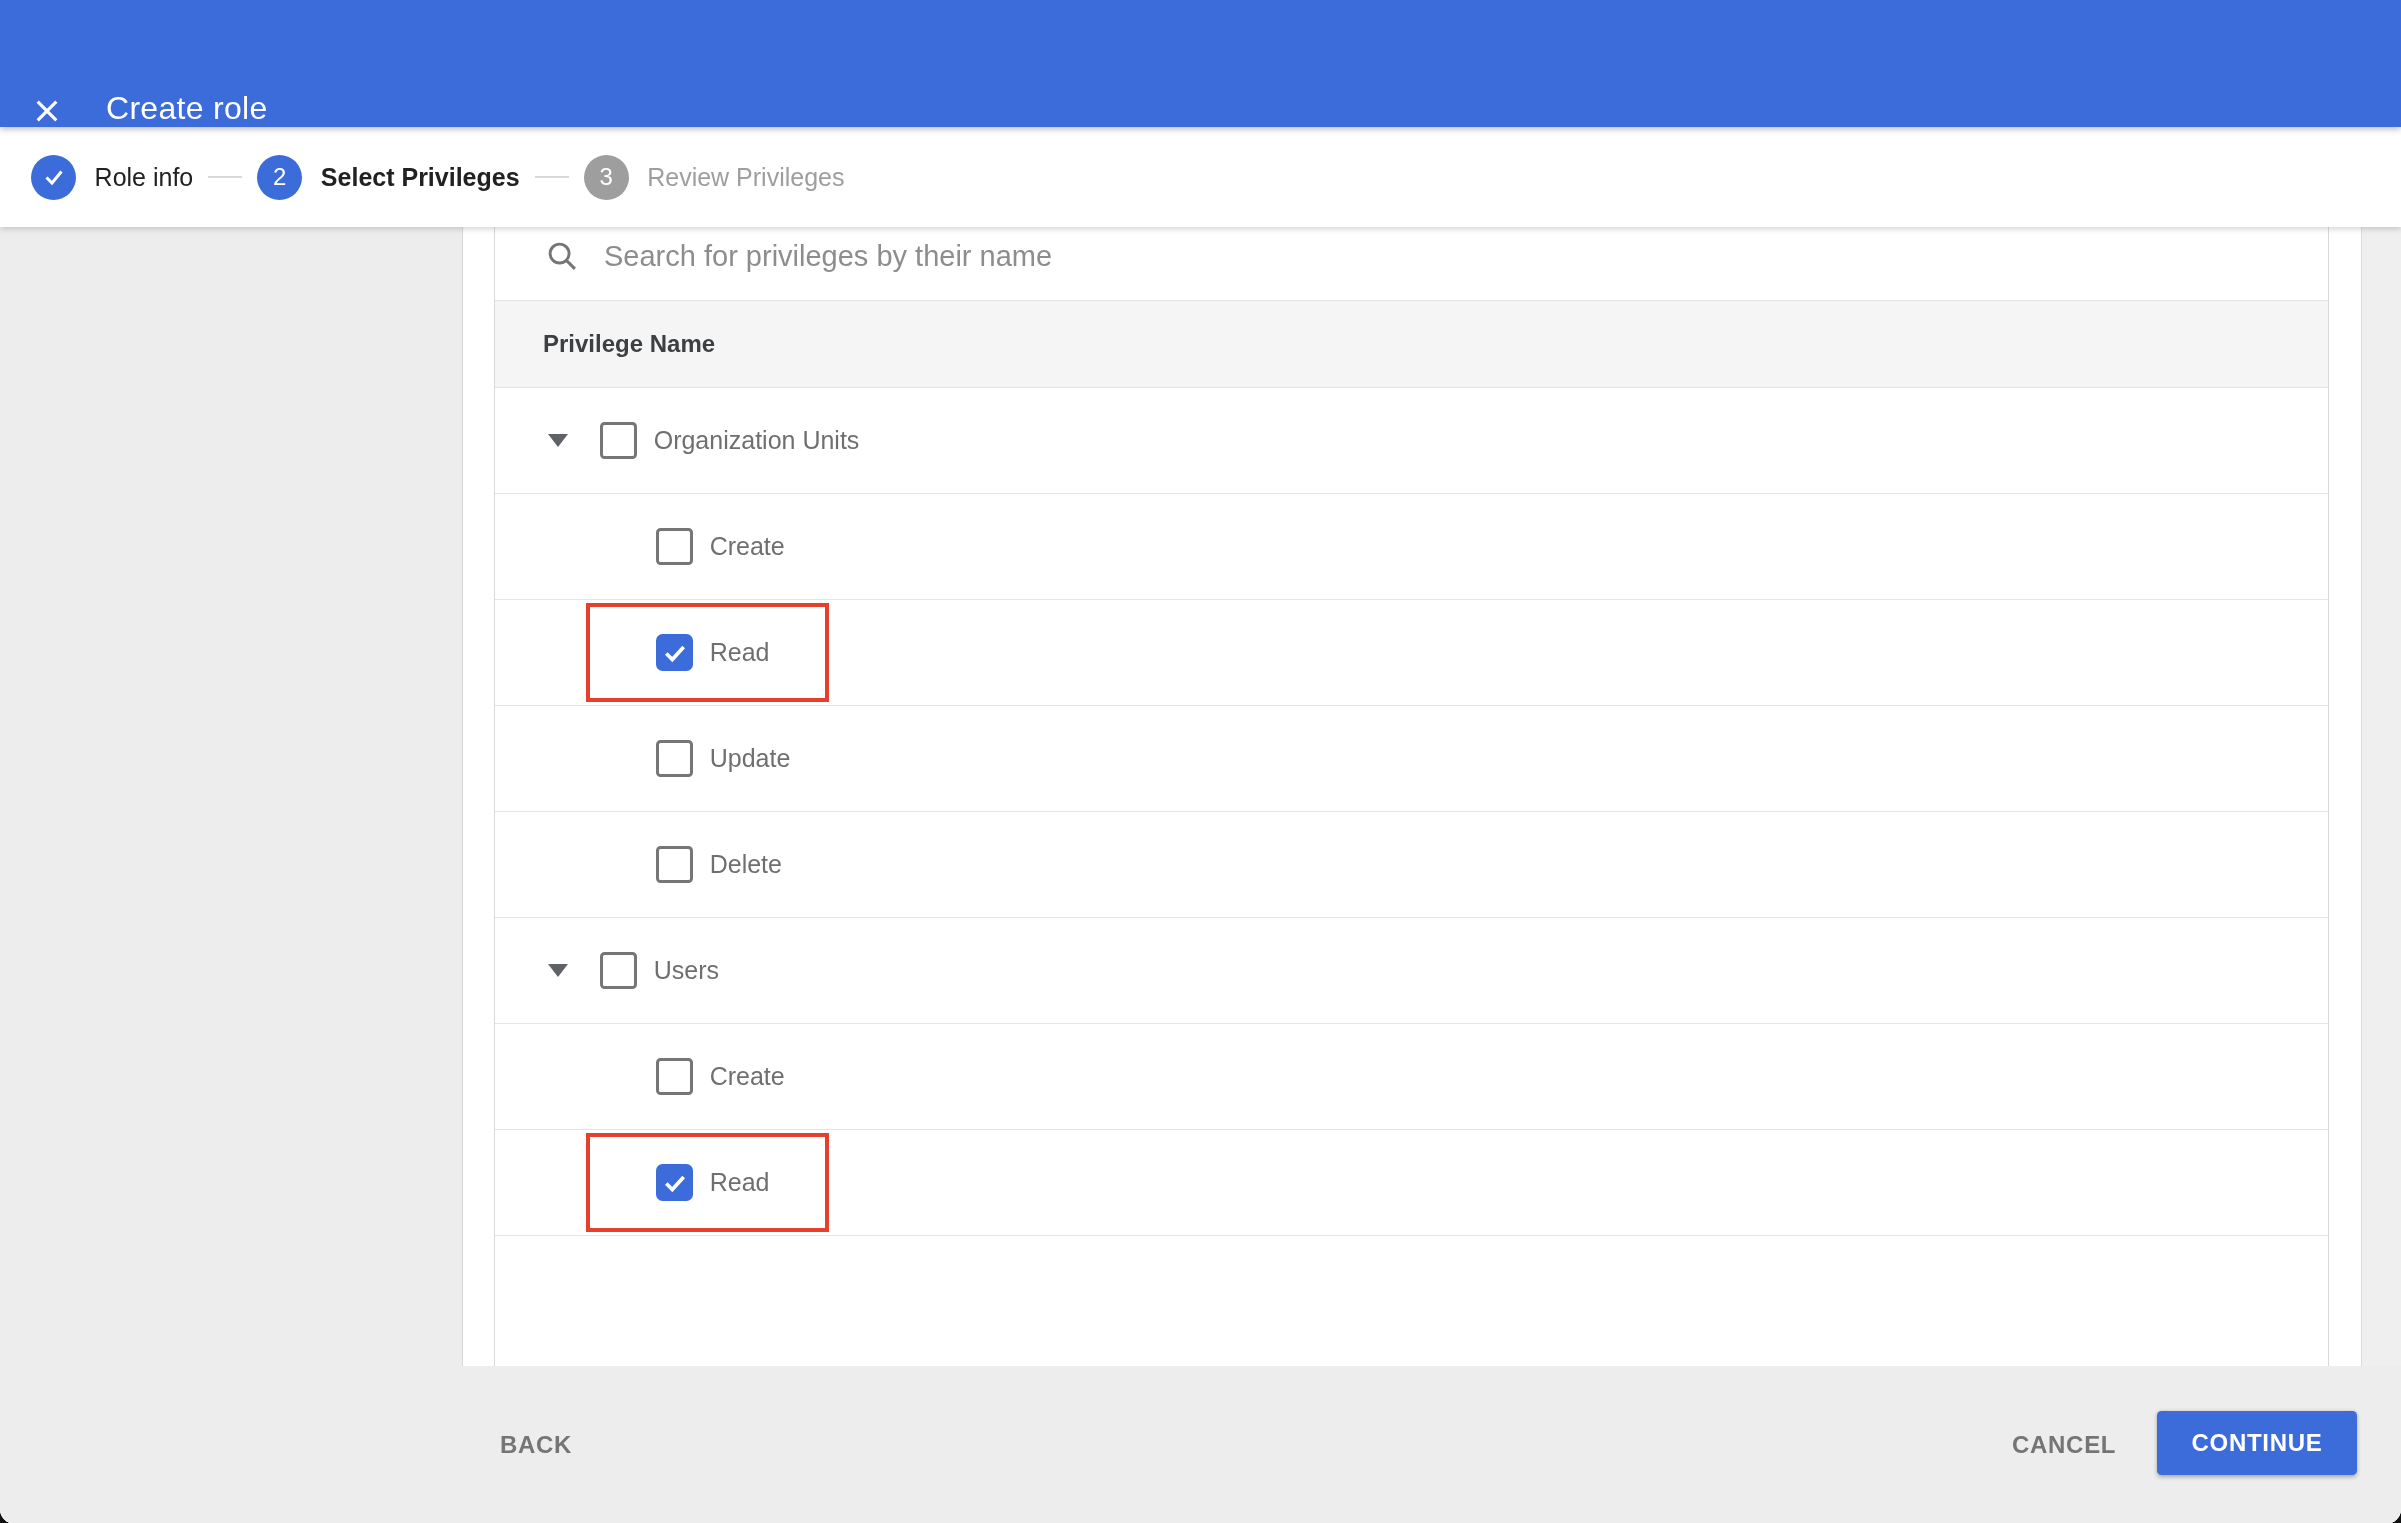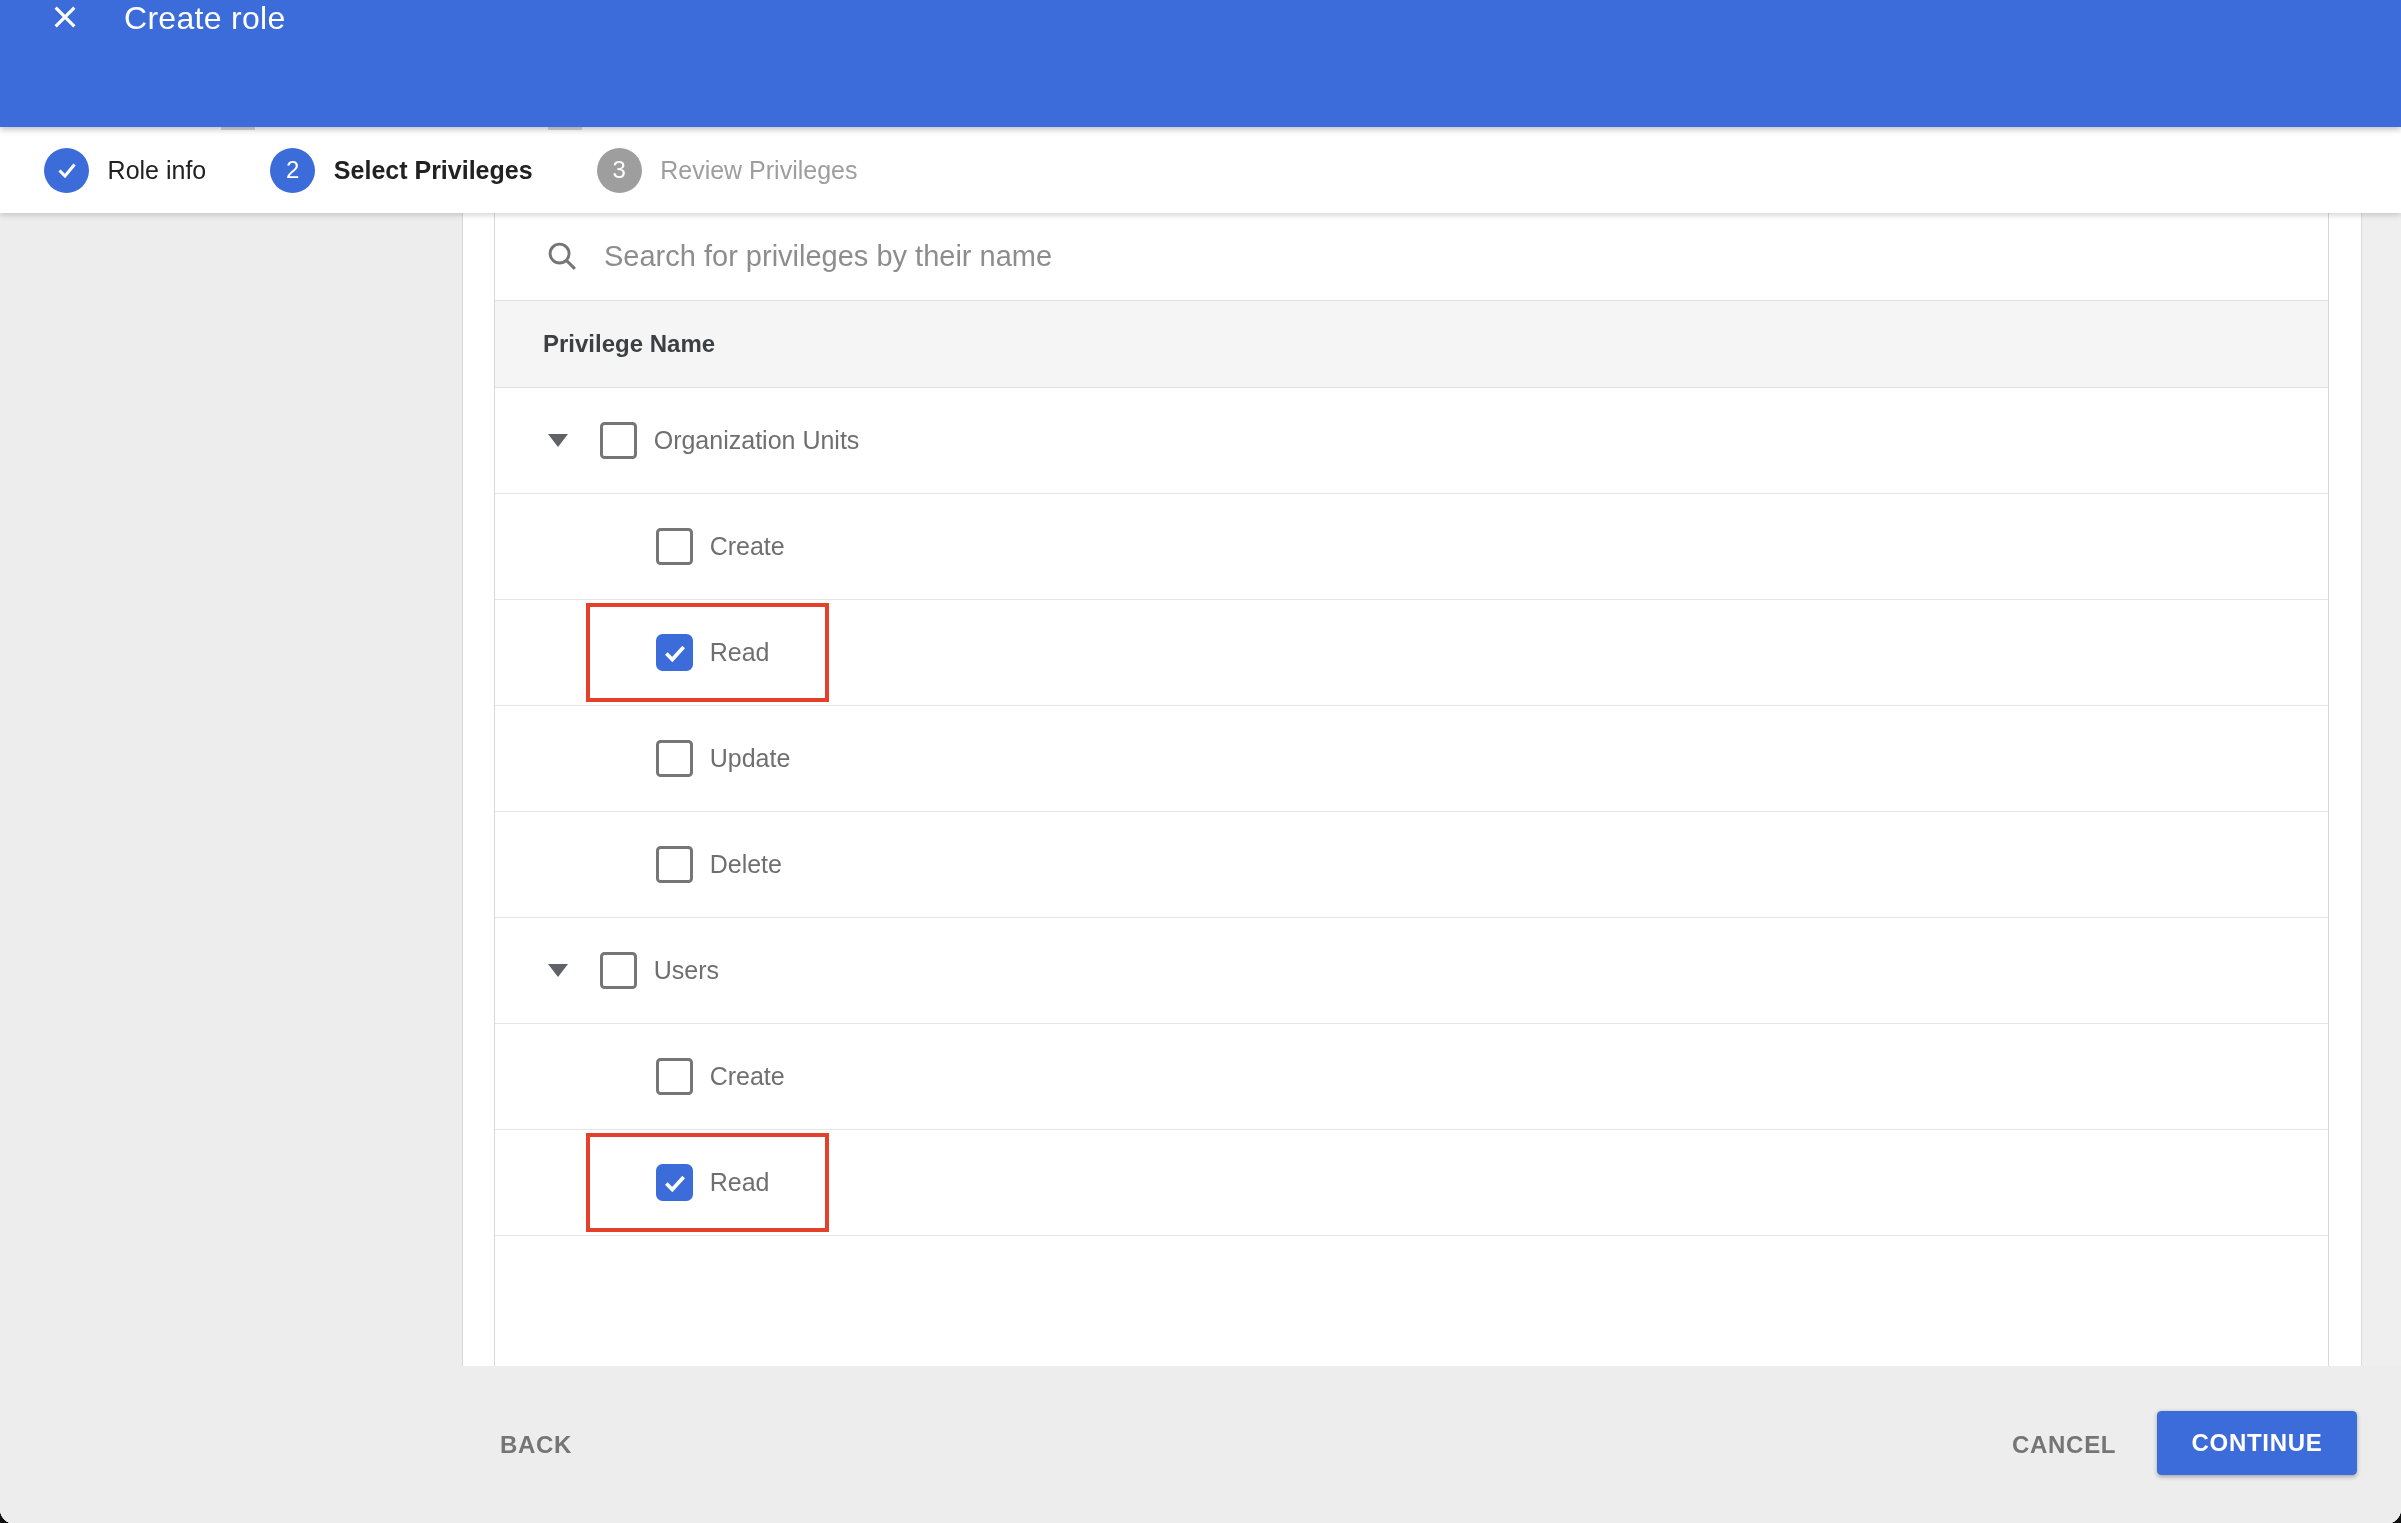--- a/index.html
+++ b/index.html
@@ -12,31 +12,31 @@
   }
   *{margin:0;padding:0;box-sizing:border-box;}
   body{background:#111;font-family:"Liberation Sans",sans-serif;}
   .app{
     position:relative;width:2401px;height:1524px;background:#fff;
     overflow:hidden;border-radius:0 0 15px 15px;
   }
 
   
   .topbar{
-    height:127px;background:var(--blue);display:flex;align-items:flex-start;
-    padding-left:48px;position:relative;z-index:20;
+    height:127px;background:var(--blue);display:flex;align-items:flex-end;
+    padding-left:30px;position:relative;z-index:20;
     box-shadow:0 1.9px 6.5px rgba(0,0,0,.28);
   }
   .close-x{width:33px;height:33px;display:flex;align-items:center;justify-content:center;cursor:pointer;}
   .topbar-title{color:#fff;font-size:32px;font-weight:400;margin-left:43px;letter-spacing:0.3px;}
 
   
   .stepper{
-    height:86px;background:#fff;display:flex;
-    padding-left:44px;position:relative;z-index:10;
+    height:100px;background:#fff;display:flex;align-items:center;
+    padding-left:31px;position:relative;z-index:10;
     box-shadow:0 2.8px 5.6px rgba(0,0,0,.16);
   }
   .step{display:flex;align-items:center;}
   .step-circle{
     width:45px;height:45px;border-radius:50%;background:var(--blue);
     color:#fff;font-size:24px;display:flex;align-items:center;justify-content:center;flex:none;
   }
   .step.upcoming .step-circle{background:var(--step-inactive);}
   .step-label{margin-left:18.6px;font-size:25px;color:#212121;white-space:nowrap;}
   .step.active .step-label{font-weight:700;}

